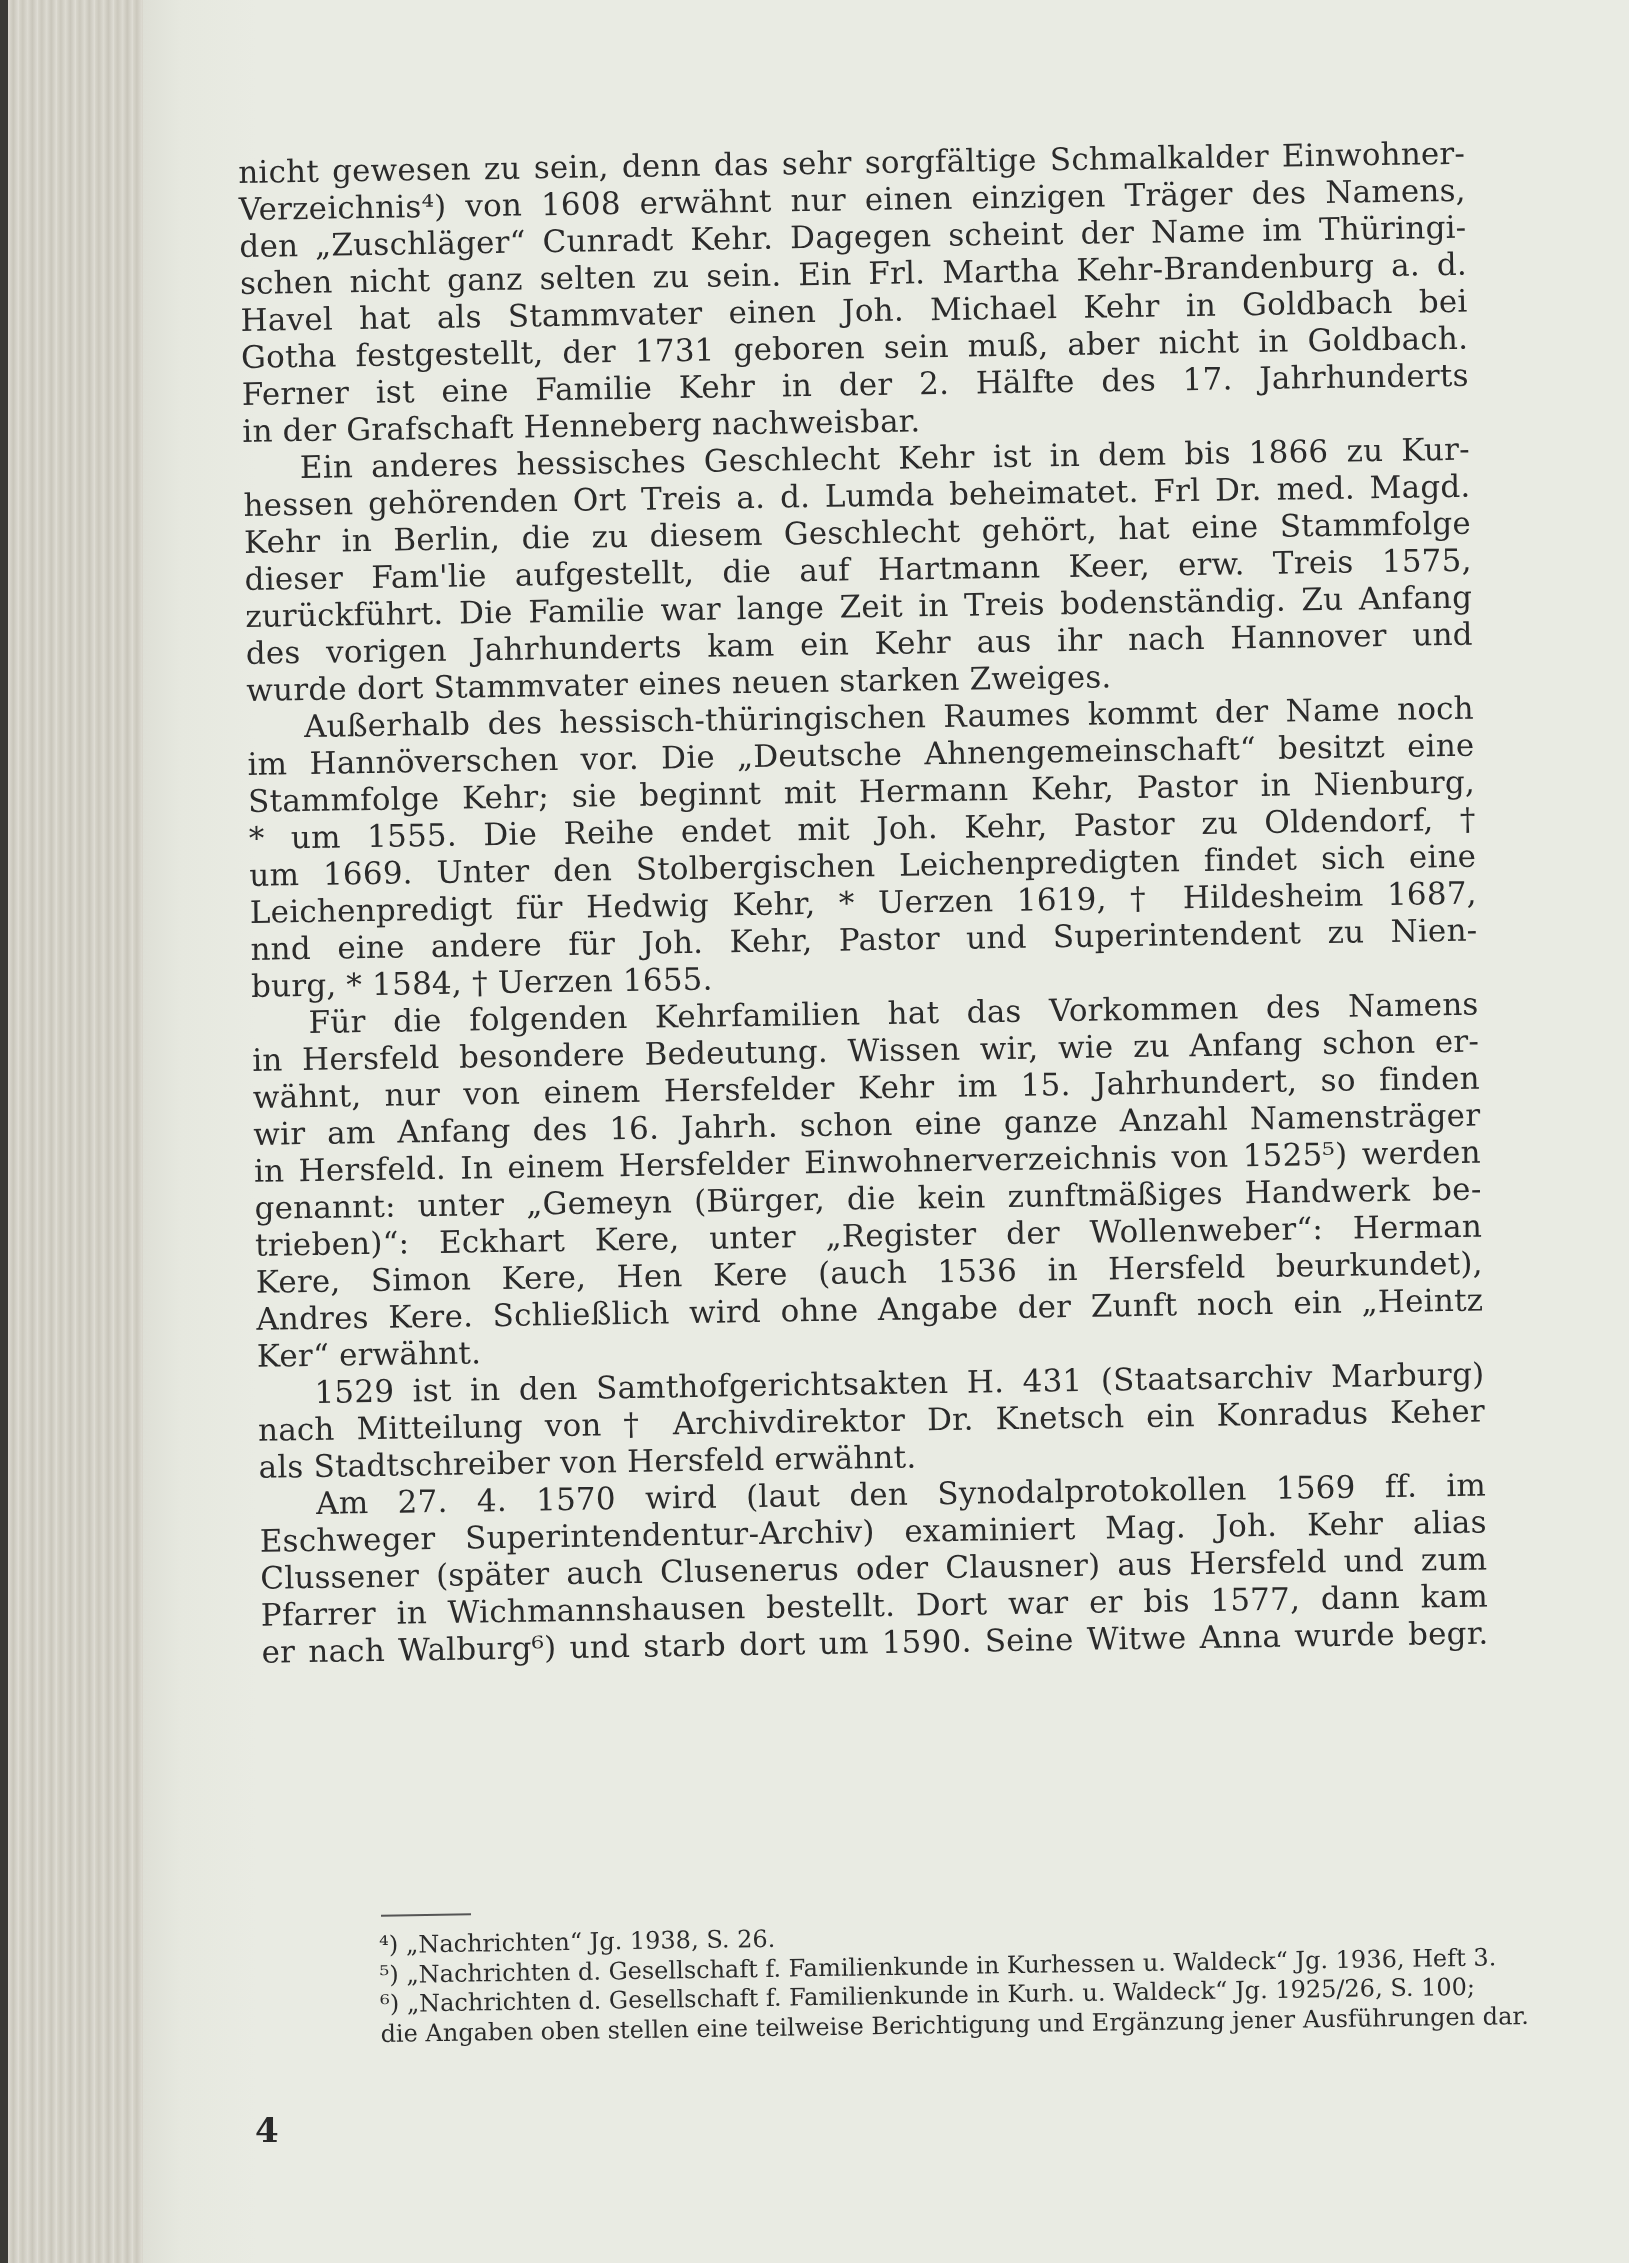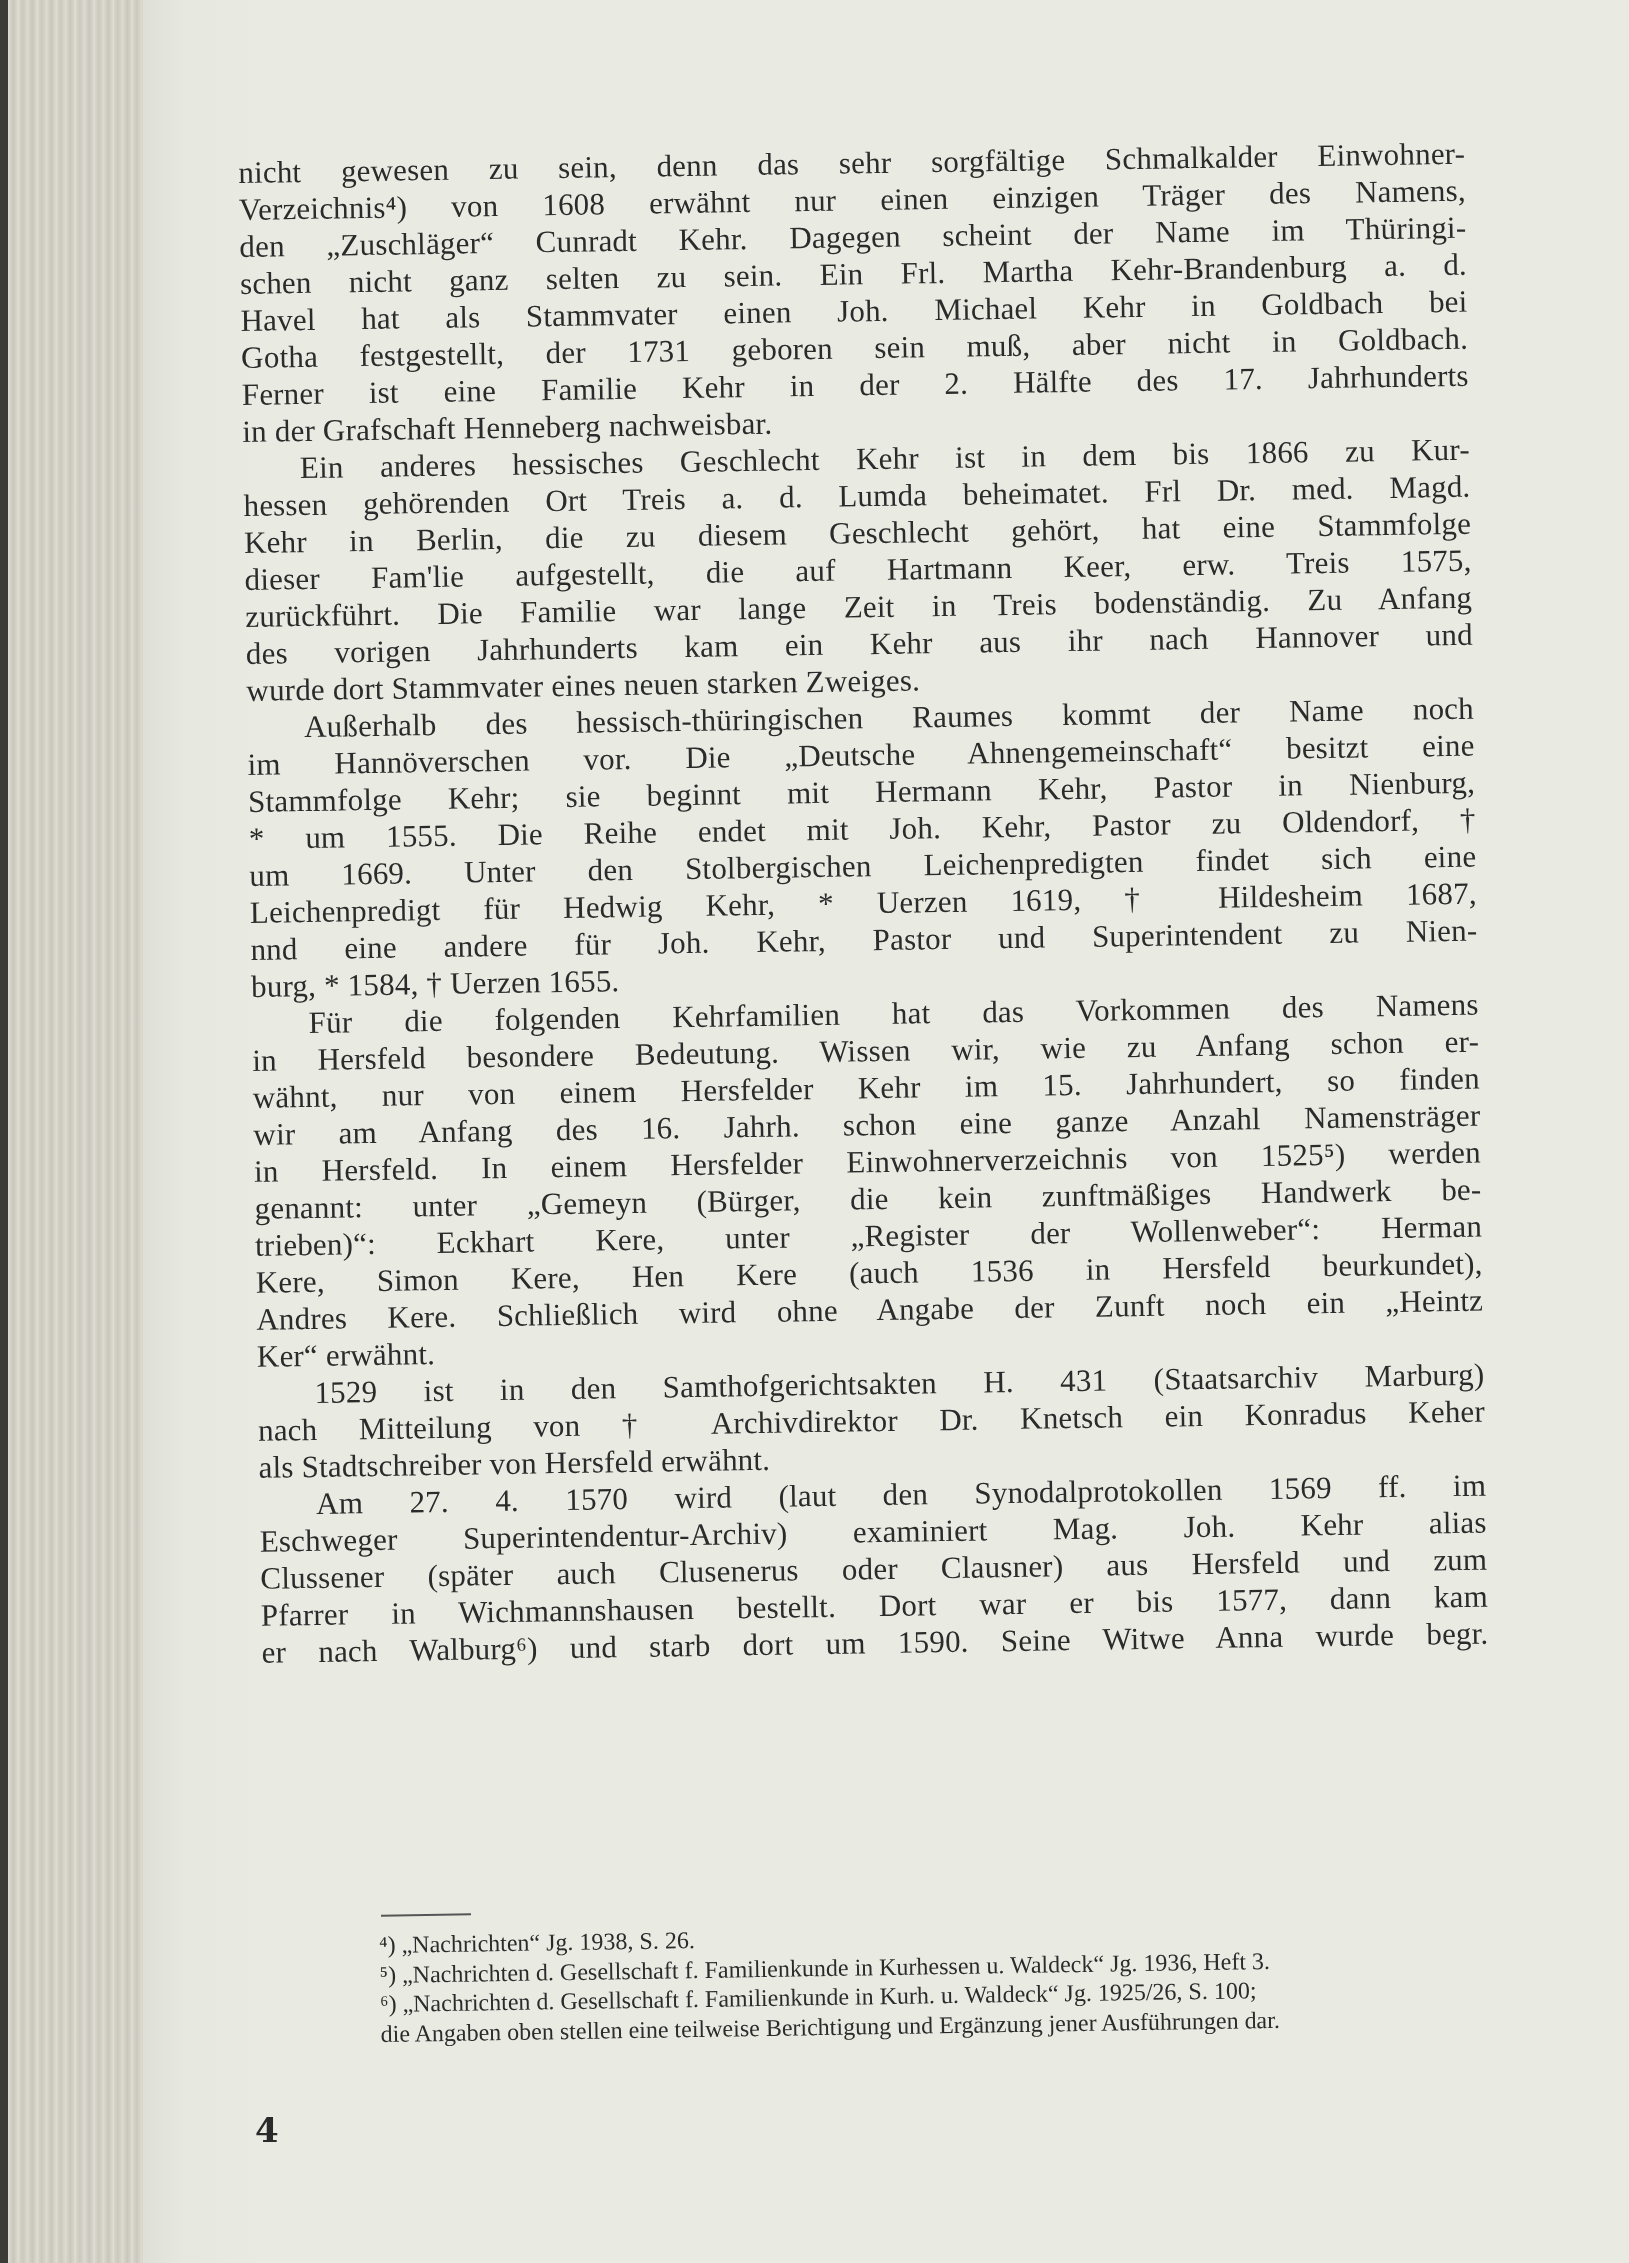--- a/index.html
+++ b/index.html
@@ -13,21 +13,20 @@
     background: repeating-linear-gradient(90deg, #d8d6cc 0px, #cbc8bd 3.8px, #dcdad1 8.6px, #c9c6bb 13.3px, #e0ded6 19px);
     border-right: 1px solid #bdbbb1;
   }
   .page-stack::before {
     content: ""; position: absolute; left: 0; top: 0; width: 7.6px; height: 100%;
     background: #3a3a36;
   }
   .page {
     position: absolute; left: 143px; top: 0; width: 1487px; height: 2264px;
     background: linear-gradient(90deg, #dedfd6 0px, #e6e8df 38px, #e9ebe3 114px);
-    font-family: Liberation Serif, serif;
   }
   .text-block {
     position: absolute; left: 95px; top: 154px; width: 1227px;
     color: #2b2b2b;
     font-size: 31px; line-height: 37px;
     text-align: justify;
     transform: rotate(-0.9deg);
     transform-origin: left top;
   }
   .text-line {

